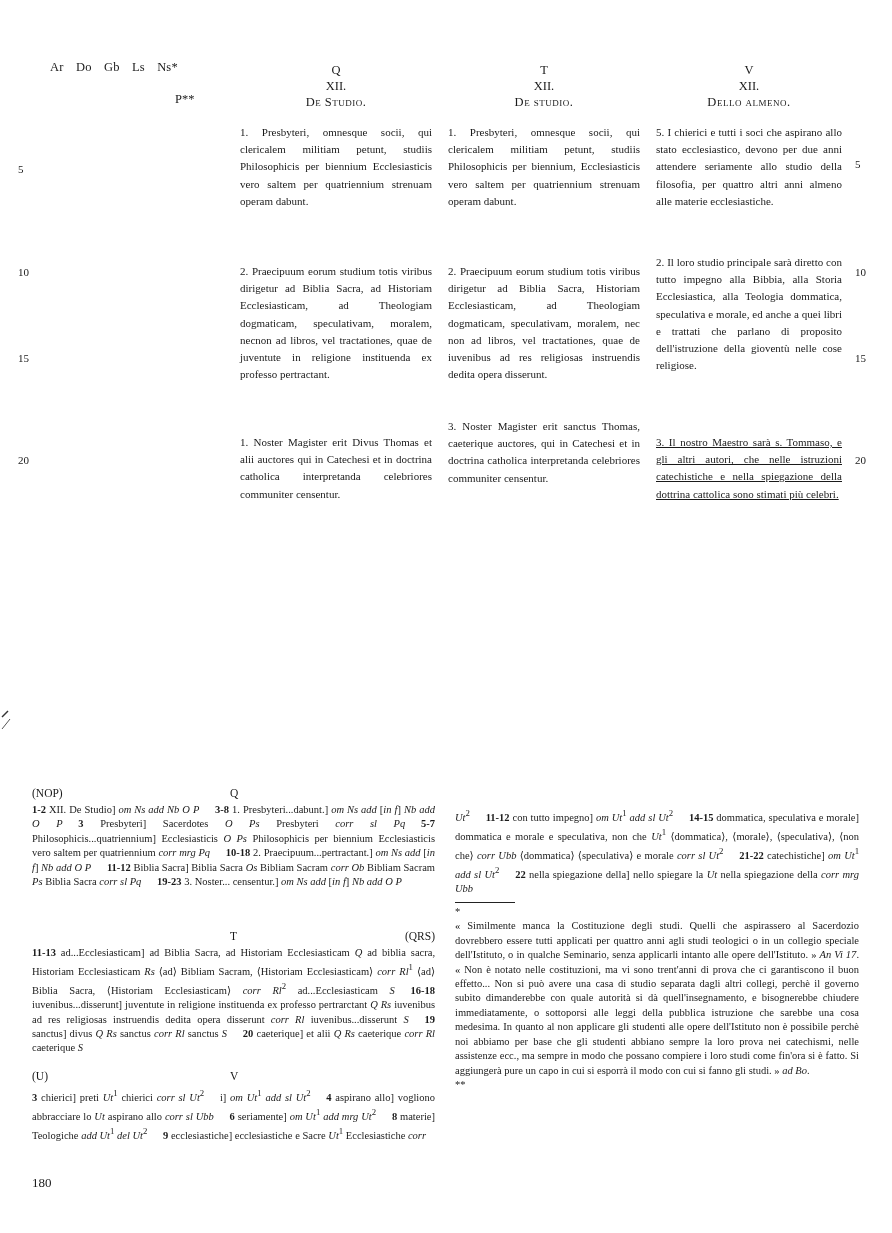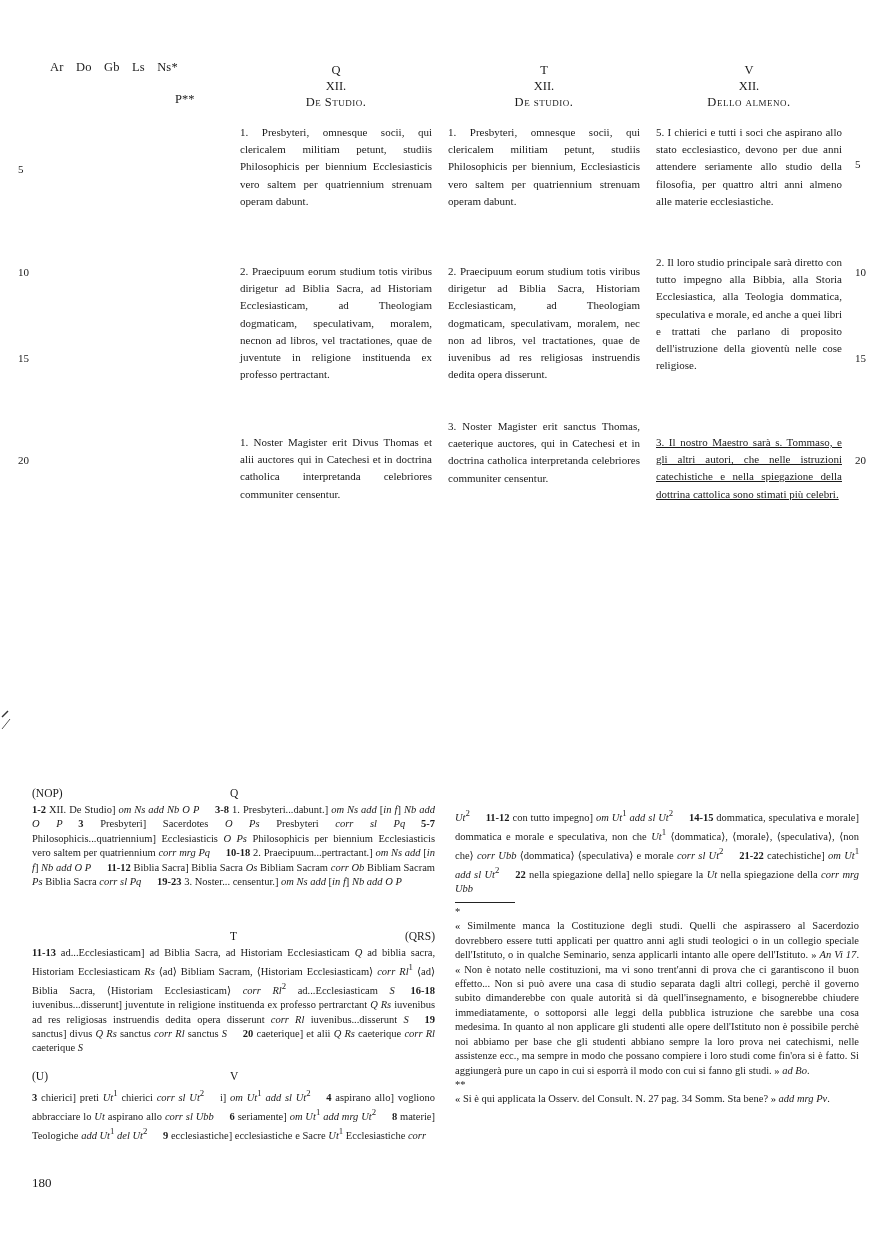--- a/index.html
+++ b/index.html
@@ -116,16 +116,15 @@
   </div>
   <div class="app"><b>3</b> chierici] preti <i>Ut</i><sup>1</sup> chierici <i>corr sl Ut</i><sup>2</sup>  i] <i>om Ut</i><sup>1</sup> <i>add sl Ut</i><sup>2</sup>  <b>4</b> aspirano allo] vogliono abbracciare lo <i>Ut</i> aspirano allo <i>corr sl Ubb</i>  <b>6</b> seriamente] <i>om Ut</i><sup>1</sup> <i>add mrg Ut</i><sup>2</sup>  <b>8</b> materie] Teologiche <i>add Ut</i><sup>1</sup> <i>del Ut</i><sup>2</sup>  <b>9</b> ecclesiastiche] ecclesiastiche e Sacre <i>Ut</i><sup>1</sup> Ecclesiastiche <i>corr</i></div>
 </div>
 
 <div class="abs app-right" style="top:790px;margin-top:16px;">
   <div class="app"><i>Ut</i><sup>2</sup>  <b>11-12</b> con tutto impegno] <i>om Ut</i><sup>1</sup> <i>add sl Ut</i><sup>2</sup>  <b>14-15</b> dommatica, speculativa e morale] dommatica e morale e speculativa, non che <i>Ut</i><sup>1</sup> ⟨dommatica⟩, ⟨morale⟩, ⟨speculativa⟩, ⟨non che⟩ <i>corr Ubb</i> ⟨dommatica⟩ ⟨speculativa⟩ e morale <i>corr sl Ut</i><sup>2</sup>  <b>21-22</b> catechistiche] <i>om Ut</i><sup>1</sup> <i>add sl Ut</i><sup>2</sup>  <b>22</b> nella spiegazione della] nello spiegare la <i>Ut</i> nella spiegazione della <i>corr mrg Ubb</i></div>
   <div class="rule" style="margin-top:6px;"></div>
   <div class="app" style="margin-top:2px;">*</div>
   <div class="app">« Similmente manca la Costituzione degli studi. Quelli che aspirassero al Sacerdozio dovrebbero essere tutti applicati per quattro anni agli studi teologici o in un collegio speciale dell'Istituto, o in qualche Seminario, senza applicarli intanto alle opere dell'Istituto. » <i>An Vi 17</i>. « Non è notato nelle costituzioni, ma vi sono trent'anni di prova che ci garantiscono il buon effetto... Non si può avere una casa di studio separata dagli altri collegi, perchè il governo subito dimanderebbe con quale autorità si dà quell'insegnamento, e bisognerebbe chiudere immediatamente, o sottoporsi alle leggi della pubblica istruzione che sarebbe una cosa medesima. In quanto al non applicare gli studenti alle opere dell'Istituto non è possibile perchè noi abbiamo per base che gli studenti abbiano sempre la loro prova nei catechismi, nelle assistenze ecc., ma sempre in modo che possano compiere i loro studi come fin'ora si è fatto. Si aggiungerà pure un capo in cui si esporrà il modo con cui si fanno gli studi. » <i>ad Bo</i>.</div>
   <div class="app">**</div>
-  <div class="app">« Si è qui applicata la Osserv. del Consult. N. 27 pag. 34 Somm. Sta bene? » <i>add mrg Pv</i>.</div>
 </div>
 
 <div class="abs pagenum">180</div>
 
 </body></html>

